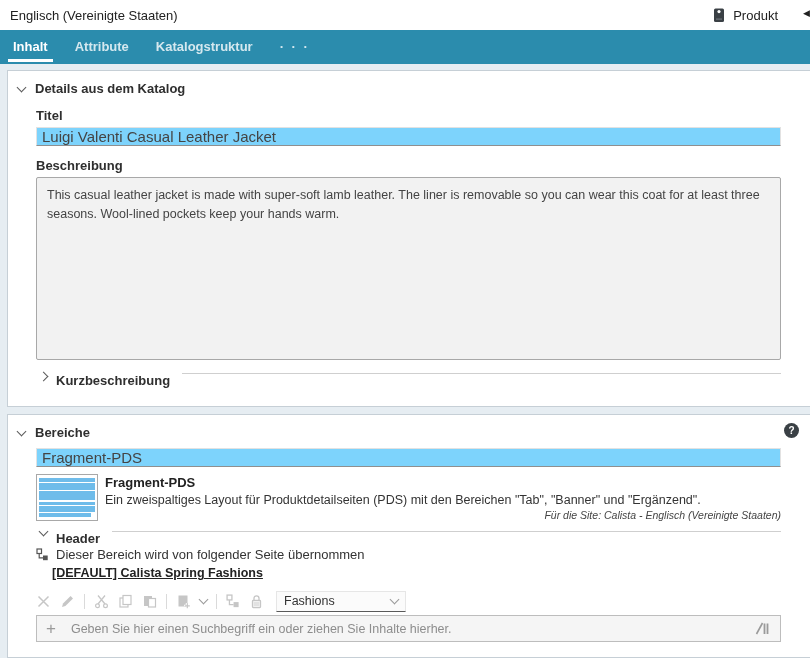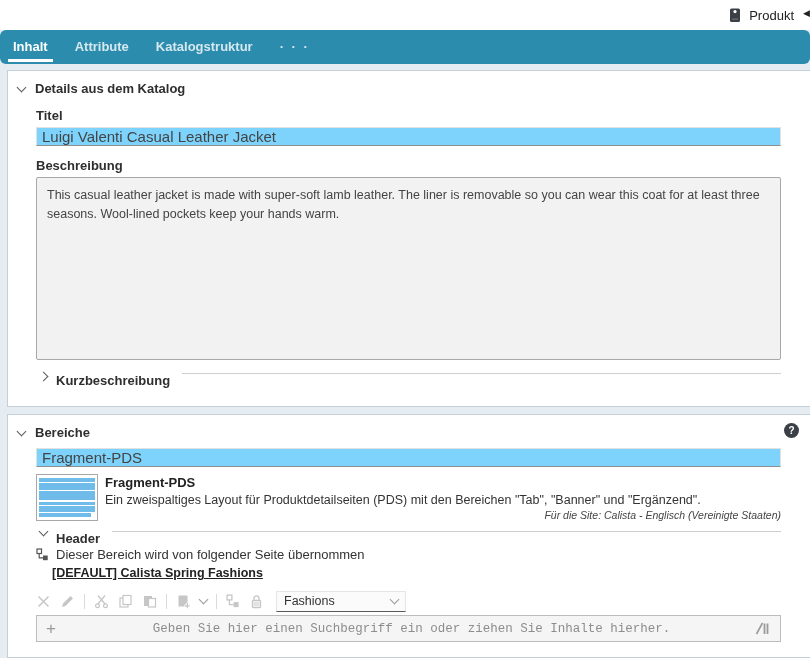--- a/index.html
+++ b/index.html
@@ -5,25 +5,25 @@
   html,body { margin:0; padding:0; }
   body {
     width:810px; height:658px; overflow:hidden;
     font-family:"Liberation Sans", sans-serif;
     background:#E6EDF2; color:#333;
   }
   
   .topbar { height:30px; background:#fff; display:flex; align-items:center;
             padding-left:10px; position:relative; }
   .topbar-lang { font-size:13px; color:#222; }
-  .topbar-right { margin-left:auto; display:flex; align-items:center; gap:8px; padding-right:16px; }
+  .topbar-right { margin-left:auto; display:flex; align-items:center; gap:8px; padding-right:32px; }
   .entity-label { font-size:13px; color:#222; }
   .collapse-arrow { position:absolute; right:0; top:8px; font-size:9px; color:#222; }
   
-  .tabbar { height:34px; background:#2B8CAD; display:flex; padding-left:8px;border-radius:6px; }
+  .tabbar { height:34px; background:#2B8CAD; display:flex; padding-left:8px; }
   .tab { position:relative; height:34px; line-height:34px; padding:0 5px;
          margin-right:17px; font-size:13px; font-weight:bold; color:rgba(255,255,255,.8); cursor:default; }
   .tab.active { color:#fff; }
   .tab.active::after { content:""; position:absolute; left:0; right:0; bottom:2px; height:3px; background:#fff; }
   .tab-dots { letter-spacing:2px; }
   
   .page { padding:6px 0 0 7px; }
   .panel { background:#fff; border:1px solid #C6CFD6; border-right:none;
            width:803px; box-sizing:border-box; padding:10px 29px 0 28px; position:relative; }
   .panel-1 { height:337px; }
@@ -74,27 +74,28 @@
   .tb-sep { width:1px; height:15px; background:#DADADA; }
   .fake-select { width:130px; height:21px; background:#FBFBFB; border:1px solid #E6E6E6;
                  border-bottom:1px solid #5A5A5A; display:flex; align-items:center;
                  padding:0 7px; font-size:12.5px; color:#333; box-sizing:border-box; margin-left:3px; cursor:pointer; }
   .fake-select .chev { margin-left:auto; }
   
   .searchbar { margin-top:3px; height:27px; background:#F5F5F5; border:1px solid #BDBDBD;
                display:flex; align-items:center; padding:0 9px; box-sizing:border-box; }
   .plus-glyph { color:#9A9A9A; font-size:17px; font-weight:normal; line-height:1; }
   .search-input { flex:1; border:none; background:transparent; margin-left:13px; font-size:12.5px;
-                  color:#666; outline:none; font-family:Liberation Mono, monospace;text-align:center; }
+                  color:#666; outline:none; font-family:Liberation Sans, sans-serif; }
   .search-input::placeholder { color:#8D8D8D; opacity:1; }
 </style>
 </head>
 <body>
 
 <div class="topbar">
+  <span class="topbar-lang">Englisch (Vereinigte Staaten)</span>
   <div class="topbar-right">
     <svg width="12" height="15" viewBox="0 0 12 15">
       <rect x="1" y="0.5" width="10" height="13.5" rx="1.5" fill="#3A4045"></rect>
       <circle cx="6" cy="3.6" r="1.6" fill="#fff"></circle>
       <rect x="3" y="10.5" width="6" height="1.2" fill="#6d737a"></rect>
     </svg>
     <span class="entity-label">Produkt</span>
   </div>
   <span class="collapse-arrow">◀</span>
 </div>

